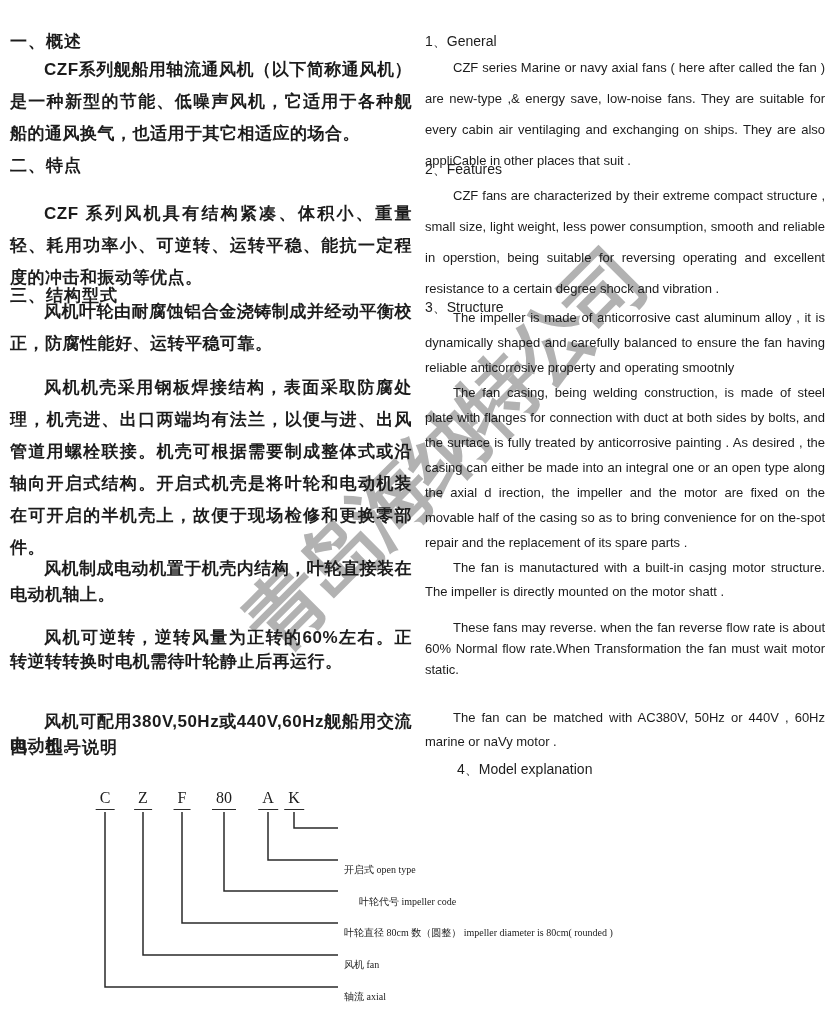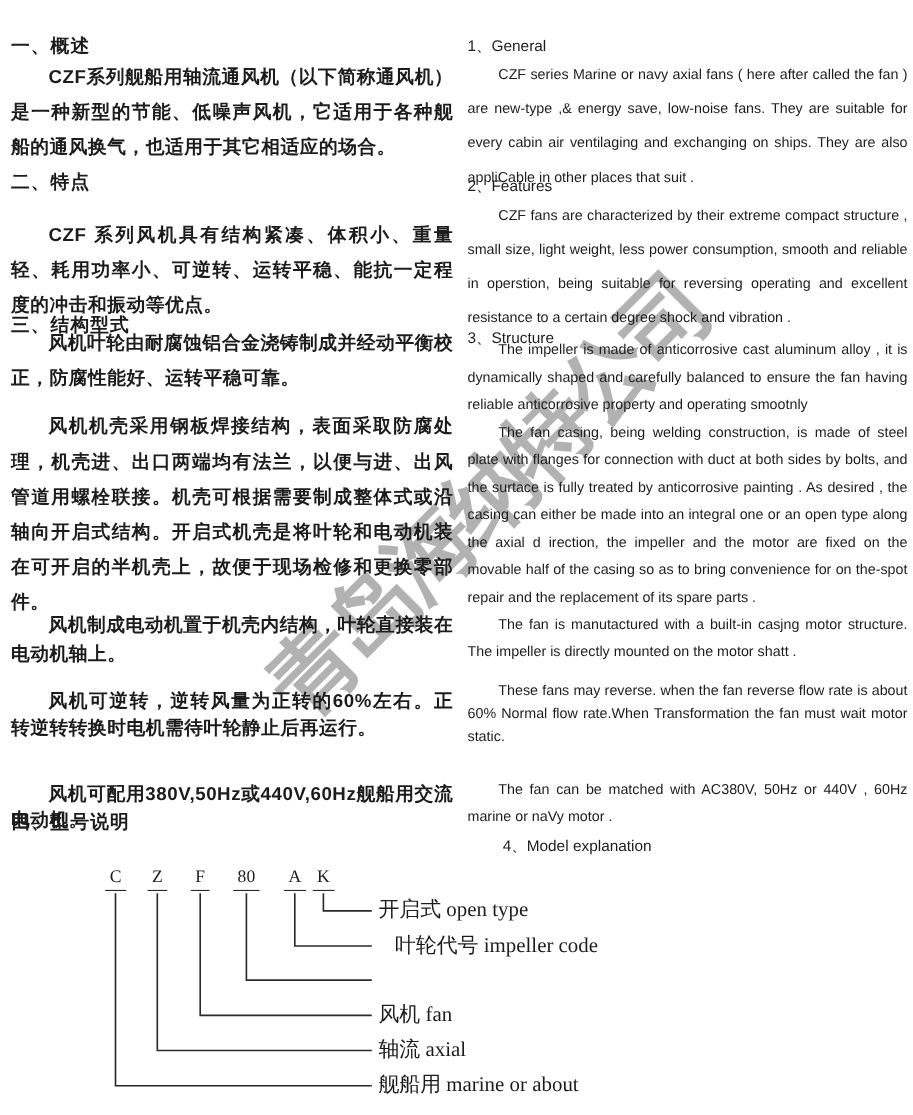--- a/index.html
+++ b/index.html
@@ -72,22 +72,22 @@
   .code-letter{
     position:absolute;top:4px;
     transform:translateX(-50%);
     font-size:16px;color:#1c1c1c;
     border-bottom:1.5px solid #2a2a2a;
     padding:0 4px 2px 4px;
     line-height:18px;
   }
   .diag-label{
     position:absolute;left:344px;
-    font-size:19px;line-height:22px;
-    white-space:nowrap;color:#1c1c1c;
+    font-size:10px;line-height:22px;
+    white-space:nowrap;color:#1c1c1c;margin-top:42px;
   }
   .dl-0{top:32px;} .dl-1{top:64px;padding-left:15px;} .dl-2{top:95px;}
   .dl-3{top:127px;} .dl-4{top:159px;} .dl-5{top:191px;}
 </style>
 </head>
 <body>
 
 <div id="page">
 
   <div id="watermark">青岛海纳特公司</div>
@@ -139,18 +139,19 @@
 
     <span class="code-letter" style="left:105px">C</span>
     <span class="code-letter" style="left:143px">Z</span>
     <span class="code-letter" style="left:182px">F</span>
     <span class="code-letter" style="left:224px">80</span>
     <span class="code-letter" style="left:268px">A</span>
     <span class="code-letter" style="left:294px">K</span>
 
     <span class="diag-label dl-0">开启式 open type</span>
     <span class="diag-label dl-1">叶轮代号 impeller code</span>
+    <span class="diag-label dl-2">叶轮直径 80cm 数（圆整）  impeller diameter is 80cm( rounded )</span>
     <span class="diag-label dl-3">风机 fan</span>
     <span class="diag-label dl-4">轴流 axial</span>
     <span class="diag-label dl-5">舰船用  marine or about</span>
   </div>
 
 </div>
 
 </body></html>

